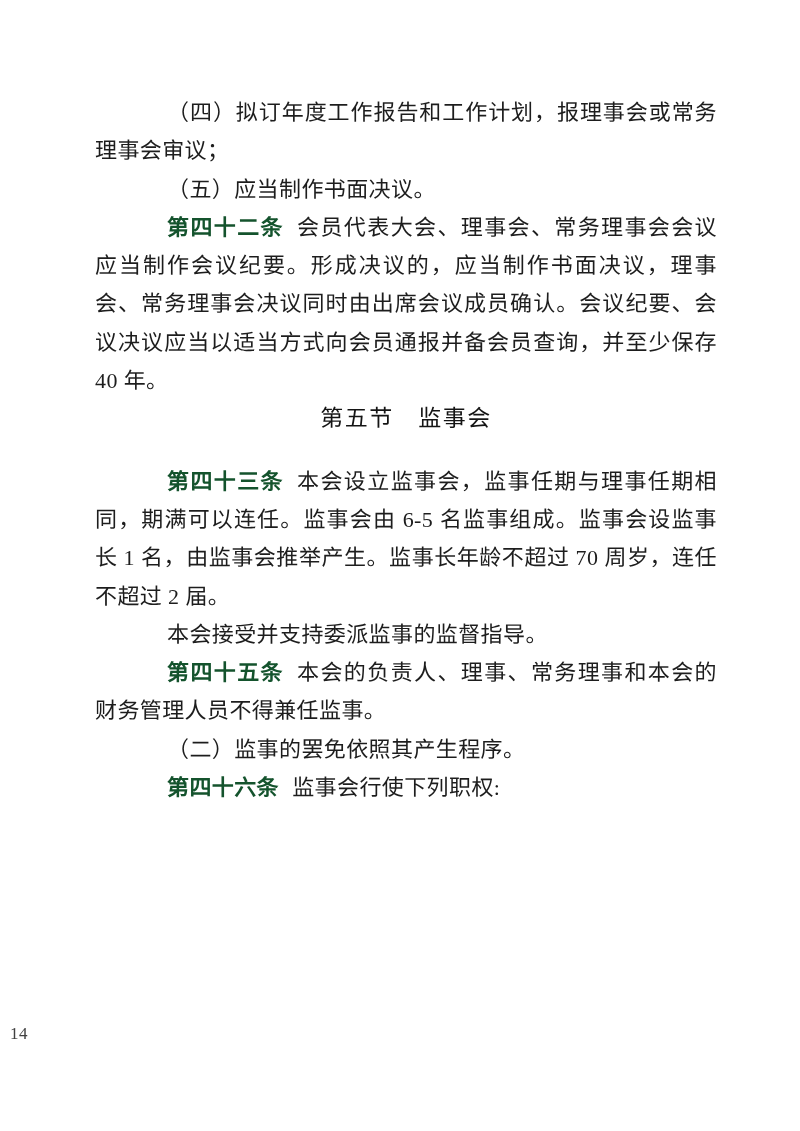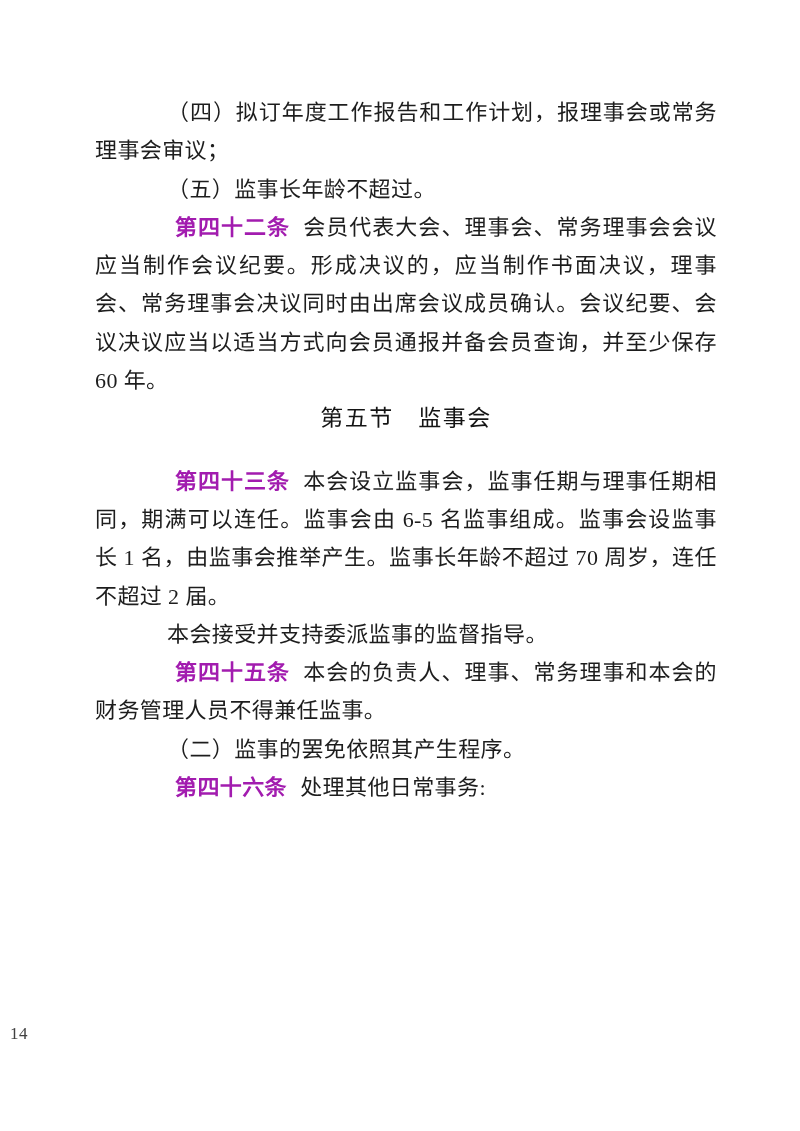--- a/index.html
+++ b/index.html
@@ -26,23 +26,22 @@
     color: #1d1d1d;
     text-align: justify;
     text-justify: inter-ideograph;
   }
   .para {
     margin: 0;
     text-indent: 72px;
   }
   .lead {
     font-weight: 700;
-    color: #a21caf;
+    color: #14532d;
     margin-right: 0.6em;
-    margin-left: 8px;
   }
   .heading {
     margin: 0 0 24px 0;
     text-align: center;
     text-indent: 0;
     font-size: 23px;
     font-weight: 400;
     color: #141414;
     letter-spacing: 1.5px;
   }
@@ -60,35 +59,35 @@
   }
 </style>
 </head>
 <body>
 
 <div class="sheet">
   <div class="doc">
 
     <p class="para"><span>（四）拟订年度工作报告和工作计划，报理事会或常务理事会审议；</span></p>
 
-    <p class="para"><span>（五）监事长年龄不超过。</span></p>
+    <p class="para"><span>（五）应当制作书面决议。</span></p>
 
-    <p class="para"><span class="lead">第四十二条</span><span>会员代表大会、理事会、常务理事会会议应当制作会议纪要。形成决议的，应当制作书面决议，理事会、常务理事会决议同时由出席会议成员确认。会议纪要、会议决议应当以适当方式向会员通报并备会员查询，并至少保存 60 年。</span></p>
+    <p class="para"><span class="lead">第四十二条</span><span>会员代表大会、理事会、常务理事会会议应当制作会议纪要。形成决议的，应当制作书面决议，理事会、常务理事会决议同时由出席会议成员确认。会议纪要、会议决议应当以适当方式向会员通报并备会员查询，并至少保存 40 年。</span></p>
 
 
     <h2 class="heading">第五节　监事会</h2>
 
     <p class="para"><span class="lead">第四十三条</span><span>本会设立监事会，监事任期与理事任期相同，期满可以连任。监事会由 6-5 名监事组成。监事会设监事长 1 名，由监事会推举产生。监事长年龄不超过 70 周岁，连任不超过 2 届。</span></p>
 
     <p class="para"><span>本会接受并支持委派监事的监督指导。</span></p>
 
 
 
     <p class="para"><span class="lead">第四十五条</span><span>本会的负责人、理事、常务理事和本会的财务管理人员不得兼任监事。</span></p>
 
     <p class="para"><span>（二）监事的罢免依照其产生程序。</span></p>
 
-    <p class="para"><span class="lead">第四十六条</span><span>处理其他日常事务:</span></p>
+    <p class="para"><span class="lead">第四十六条</span><span>监事会行使下列职权:</span></p>
 
   </div>
 
   <div class="pageno">14</div>
 </div>
 
 </body></html>

